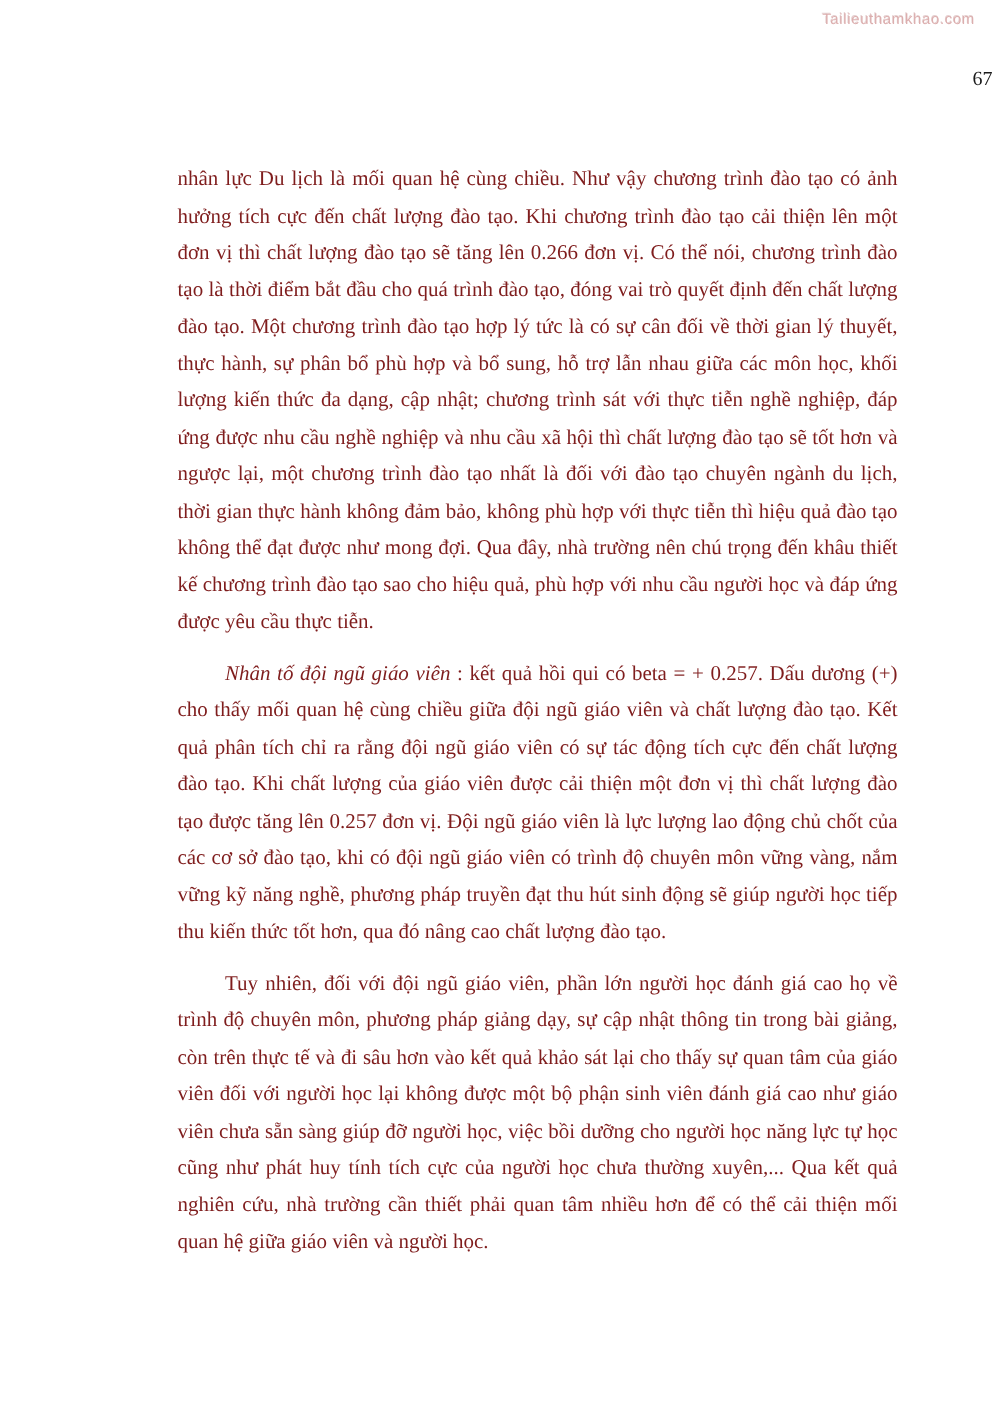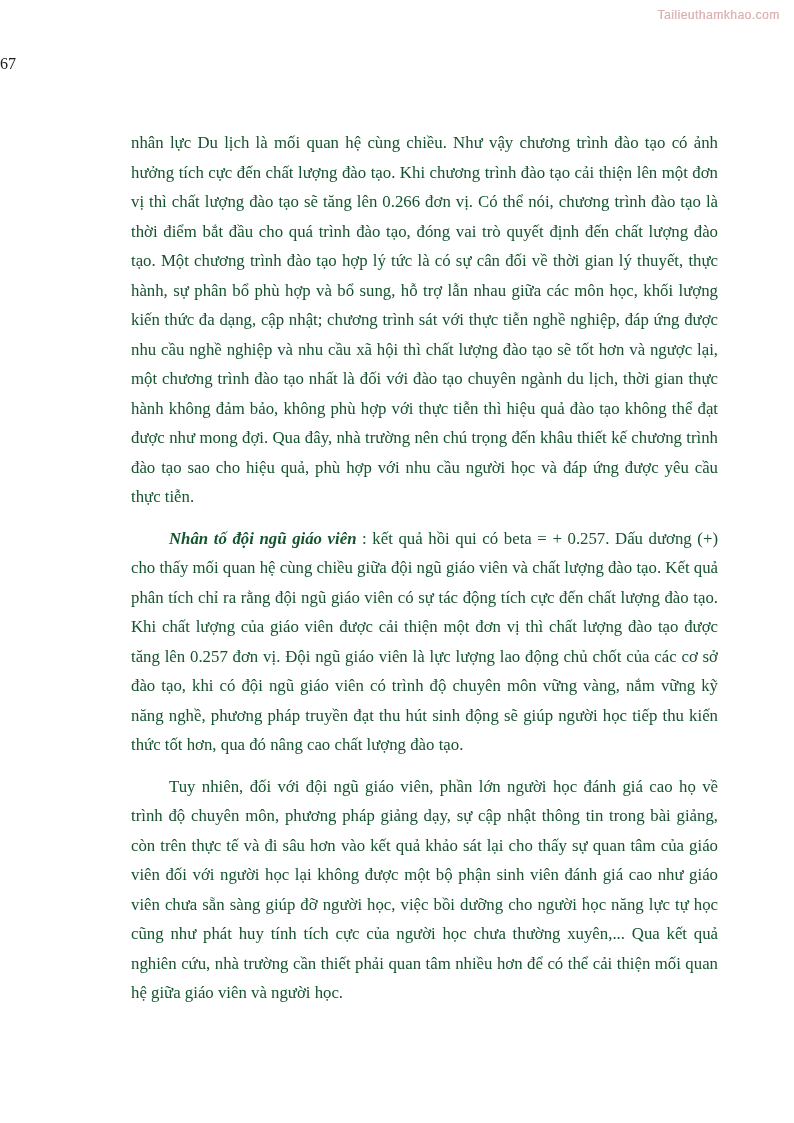--- a/index.html
+++ b/index.html
@@ -20,41 +20,41 @@
     font-size: 12px;
     letter-spacing: 0.5px;
     color: #dcaeae;
     text-shadow: 1px 1px 0 #ffffff, -0.5px -0.5px 0 rgba(180,120,120,0.35);
   }
   .page-number {
     position: absolute;
     top: 55px;
     left: 0;
     width: 100%;
-    text-align: left;
+    text-align: right;
     font-size: 16px;
     color: #1a1a1a;
   }
   .content {
     position: absolute;
     top: 128px;
     left: 130px;
     width: 588px;
   }
   .para {
-    margin: 0 0 12px 1px;
+    margin: 0 0 12px 12px;
     font-size: 16.8px;
     line-height: 29.5px;
     text-align: justify;
     text-justify: inter-word;
-    color: #14532d;
+    color: #7f1d1d;
   }
   .para.indent { text-indent: 38px; }
   .para .lead {
-    font-weight: bold;
+    font-weight: normal;
     font-style: italic;
   }
 </style>
 </head>
 <body>
 
 <div class="page">
 
   <div class="watermark">Tailieuthamkhao.com</div>
 

